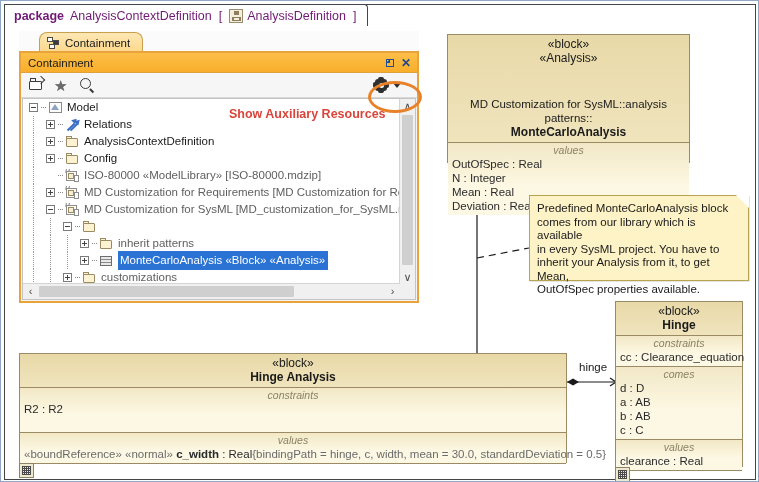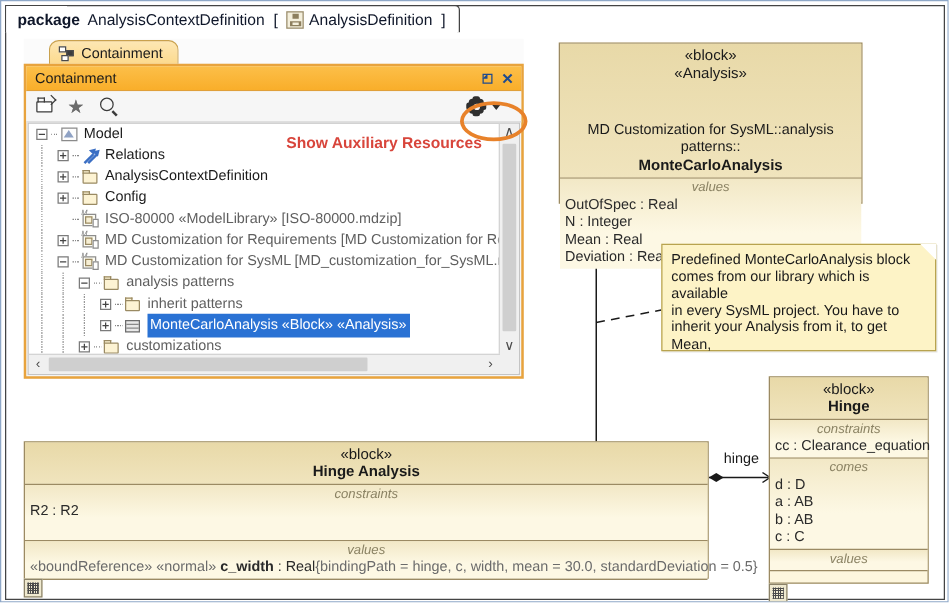--- a/index.html
+++ b/index.html
@@ -36,21 +36,21 @@
     height: 22px;
     border: 1px solid #444;
     border-bottom: none;
     background: #ffffff;
     box-sizing: border-box;
     display: flex;
     align-items: center;
     padding: 0 8px 0 9px;
     white-space: nowrap;
     font-size: 12.5px;
-    color: #0f172a;
+    color: #701a75;
     border-radius: 0 4px 0 0;
   }
   .pkg-tab .kw { font-weight: bold; margin-right: 6px; font-size:12.5px;}
   .pkg-tab .nm { margin-right: 4px; }
   .pkg-tab .brk { margin: 0 3px; }
   .diag-icon {
     display: inline-block;
     width: 14px; height: 14px;
     margin: 0 4px;
     position: relative;
@@ -672,21 +672,20 @@
                 <span style="display: inline-block; flex: 0 0 auto; width: 38px; height: 17px; position: relative;">
                   <span class="vline" style="left: 10px;"></span>
                   <span class="vline" style="left: 27px;"></span>
                 </span>
                 <span class="twisty box"></span>
                 <span class="dots"></span>
                 <span class="ticon ti-folder">
                   <i class="t"></i>
                   <i class="b"></i>
                 </span>
-                <span class="lbl">analysis patterns</span>
               </div>
               <div class="tree-row">
                 <span style="display: inline-block; flex: 0 0 auto; width: 55px; height: 17px; position: relative;">
                   <span class="vline" style="left: 10px;"></span>
                   <span class="vline" style="left: 27px;"></span>
                   <span class="vline" style="left: 44px;"></span>
                 </span>
                 <span class="twisty box plus">
                   <i></i>
                 </span>
@@ -784,40 +783,42 @@
       <div class="item">Deviation : Real</div>
     </div>
   </div>
 
   <div class="note" style="left:528px; top:194px; width:220px; height:86px;">
     <div class="note-fold"></div>
     <div>Predefined MonteCarloAnalysis block</div>
     <div>comes from our library which is available</div>
     <div>in every SysML project.  You have to</div>
     <div>inherit your Analysis from it, to get Mean,</div>
+    <div>OutOfSpec properties available.</div>
   </div>
 
   <div class="block" style="left:614px; top:300px; width:128px; height:166px;">
     <div class="blk-head">
       <div class="ster">«block»</div>
       <div class="nm">Hinge</div>
     </div>
     <div class="compart">
       <div class="compart-title">constraints</div>
       <div class="item">cc : Clearance_equation</div>
     </div>
     <div class="compart">
       <div class="compart-title">comes</div>
       <div class="item">d : D</div>
       <div class="item">a : AB</div>
       <div class="item">b : AB</div>
       <div class="item">c : C</div>
     </div>
     <div class="compart">
       <div class="compart-title">values</div>
+      <div class="item">clearance : Real</div>
     </div>
     <div class="blk-corner-icon"></div>
   </div>
 
   <div class="block" style="left:18px; top:352px; width:548px; height:110px;">
     <div class="blk-head">
       <div class="ster">«block»</div>
       <div class="nm">Hinge Analysis</div>
     </div>
     <div class="compart" style="height:42px;">

